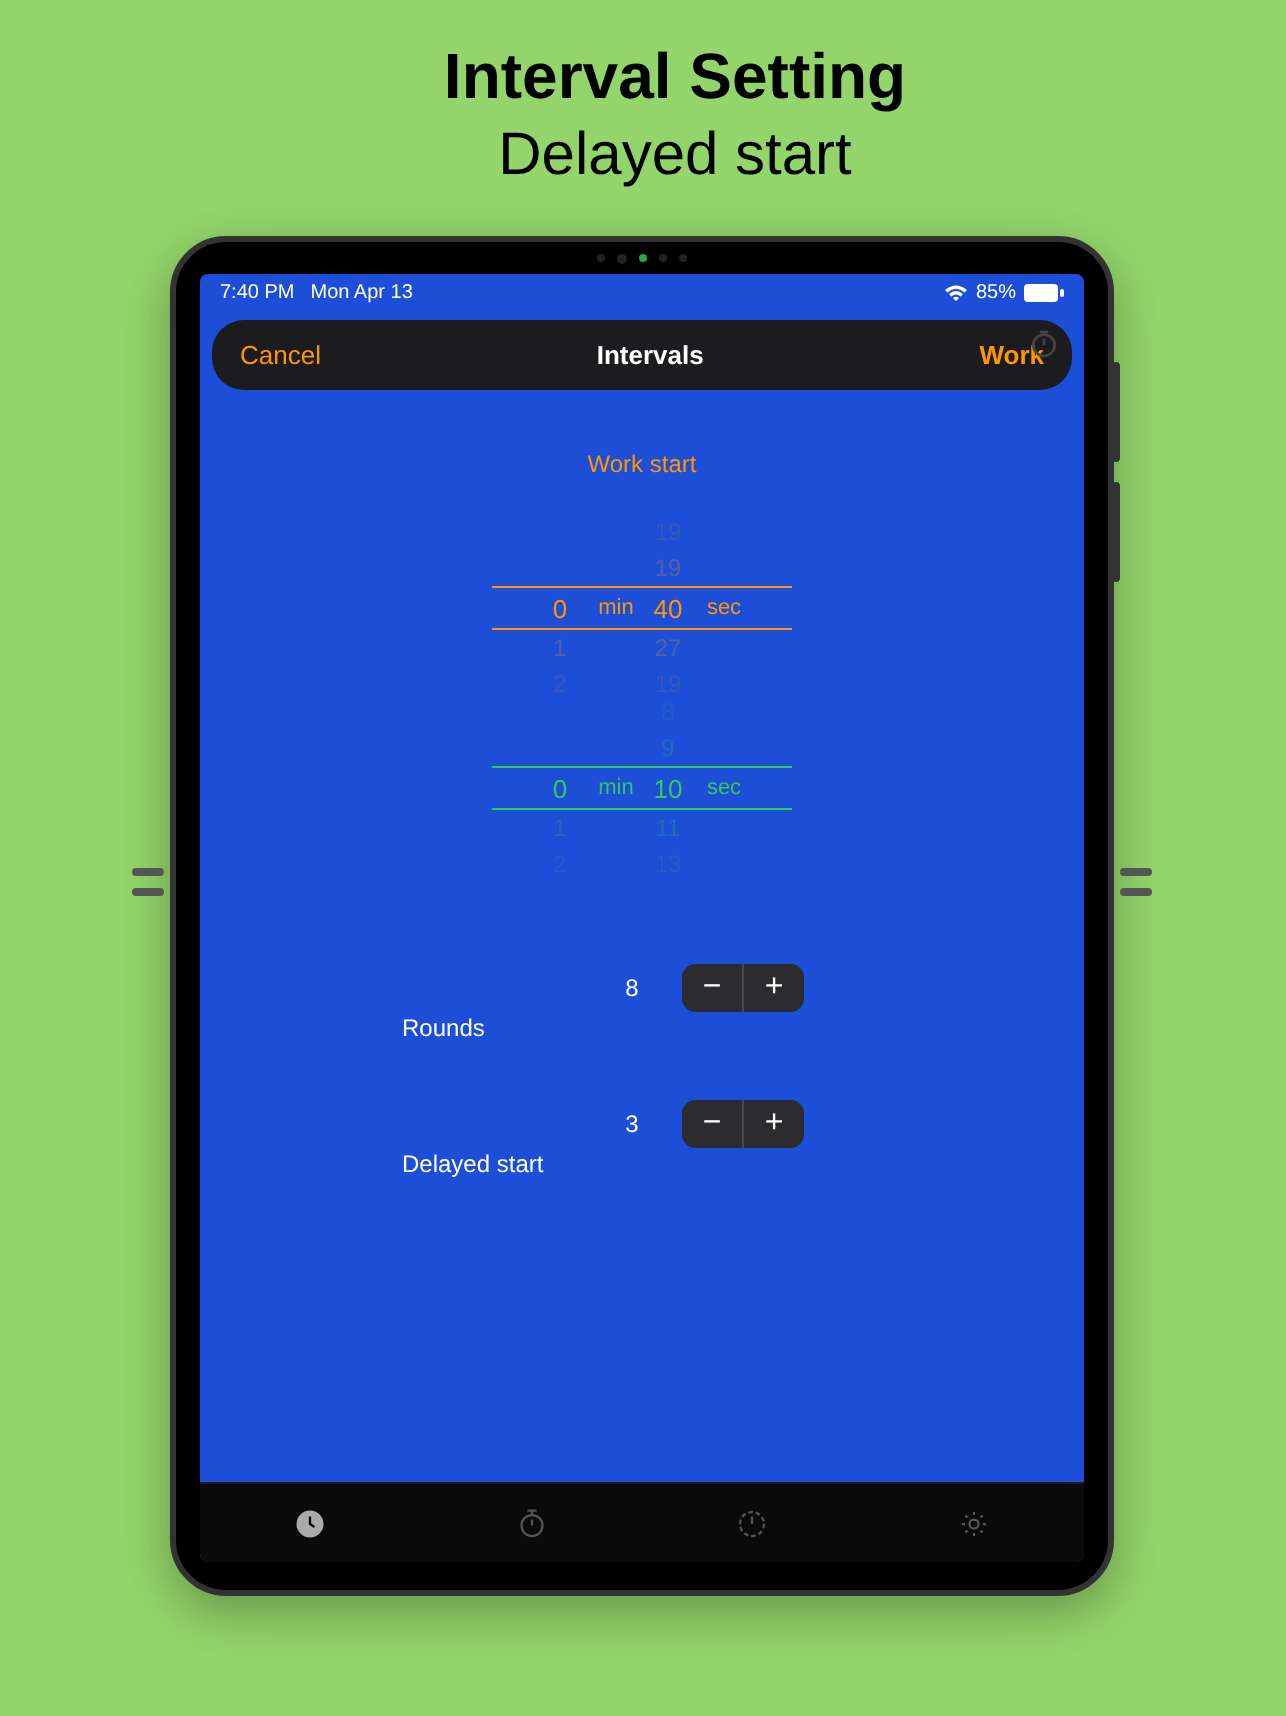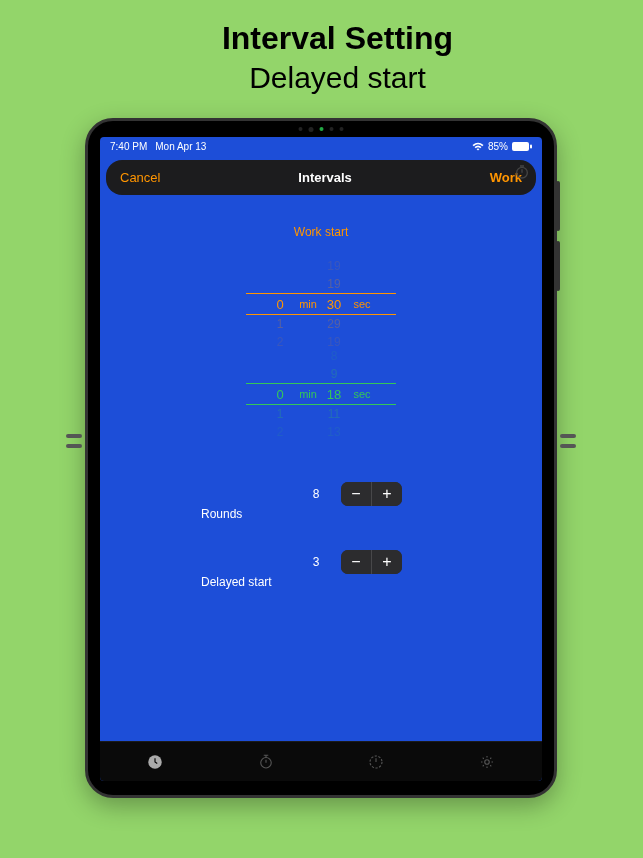--- a/index.html
+++ b/index.html
@@ -257,27 +257,27 @@
         </div>
       <div class="row dim">
           <span class="col"></span>
           <span class="unit"></span>
           <span class="col">19</span>
           <span class="unit"></span>
         </div>
       <div class="row selected">
         <span class="col">0</span>
         <span class="unit">min</span>
-        <span class="col">30</span>
+        <span class="col">40</span>
         <span class="unit">sec</span>
       </div>
       <div class="row dim">
           <span class="col">1</span>
           <span class="unit"></span>
-          <span class="col">29</span>
+          <span class="col">27</span>
           <span class="unit"></span>
         </div>
       <div class="row dim2">
           <span class="col">2</span>
           <span class="unit"></span>
           <span class="col">19</span>
           <span class="unit"></span>
         </div>
     </div>
 
@@ -290,21 +290,21 @@
         </div>
       <div class="row dim">
           <span class="col"></span>
           <span class="unit"></span>
           <span class="col">9</span>
           <span class="unit"></span>
         </div>
       <div class="row selected">
         <span class="col">0</span>
         <span class="unit">min</span>
-        <span class="col">18</span>
+        <span class="col">10</span>
         <span class="unit">sec</span>
       </div>
       <div class="row dim">
           <span class="col">1</span>
           <span class="unit"></span>
           <span class="col">11</span>
           <span class="unit"></span>
         </div>
       <div class="row dim2">
           <span class="col">2</span>

